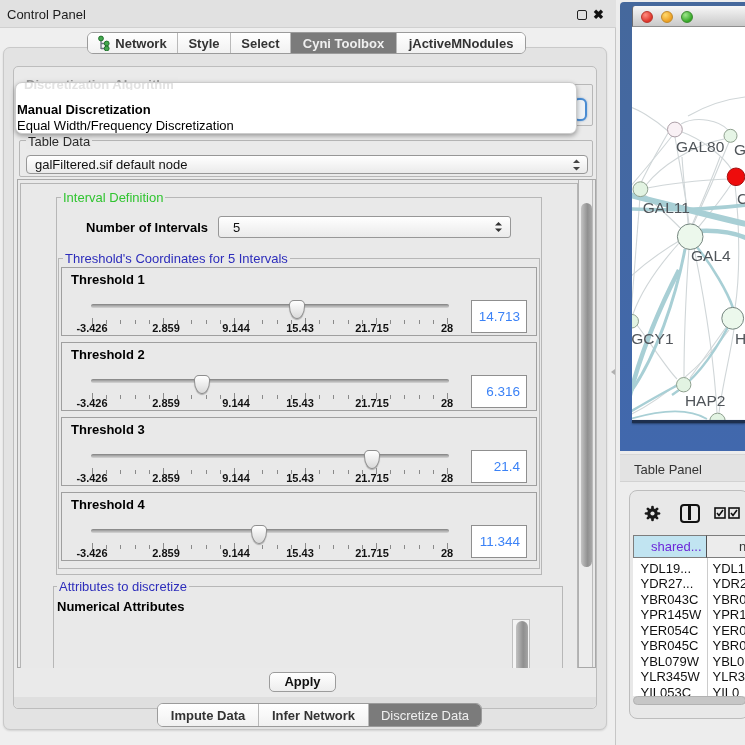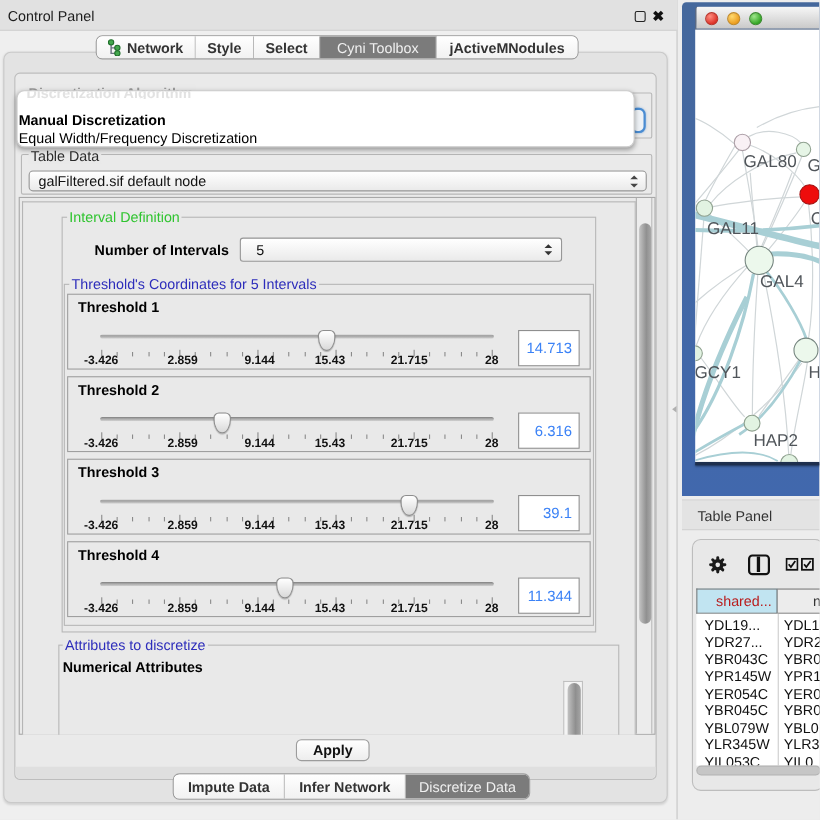--- a/index.html
+++ b/index.html
@@ -70,21 +70,21 @@
             <line x1="3" y1="3.5" x2="3" y2="14"></line>
             <line x1="3" y1="8.5" x2="8.5" y2="8.5"></line>
             <line x1="3" y1="13.5" x2="8.5" y2="13.5"></line>
           </g>
           <circle cx="3" cy="3.5" r="2.4" fill="#44a84e" stroke="#20702c"></circle>
           <circle cx="8.7" cy="8.5" r="2.4" fill="#44a84e" stroke="#20702c"></circle>
           <circle cx="8.7" cy="13.5" r="2.4" fill="#44a84e" stroke="#20702c"></circle>
         </svg>Network</div>
     <div class="s" style="width:53px;">Style</div>
     <div class="s" style="width:60px;">Select</div>
-    <div class="s sel" style="width:106px; font-weight:normal;">Cyni Toolbox</div>
+    <div class="s sel" style="width:106px; font-weight:bold;">Cyni Toolbox</div>
     <div class="s" style="width:128px;">jActiveMNodules</div>
   </div>
 
   <div class="etch" style="left:19px; top:84px; width:574px; height:42px; border-radius:2px;"></div>
   <span class="gtitle" style="left:24px; top:77px; color:#9a9a9a; font-weight:bold;">Discretization Algorithm</span>
   <div class="combo" style="left:26px; top:99px; width:551px; height:19px;"></div>
   <div class="abs" style="left:573px; top:98px; width:14px; height:23px; border:2.5px solid #4a8cd2; border-radius:6px; background:#eef2f6; box-shadow:0 0 2px rgba(74,140,210,0.7); z-index:2;"></div>
 
   <span class="gtitle" style="left:26px; top:134px; color:#2a2a2a; z-index:2;">Table Data</span>
   <div class="etch" style="left:19px; top:140px; width:574px; height:37px; border-radius:2px; z-index:1;"></div>
@@ -235,21 +235,21 @@
           <span class="tick mj" style="left:385.0px;"></span>
         </div>
       <div class="tlabels">
           <span style="left:30px;">-3.426</span>
           <span style="left:104px;">2.859</span>
           <span style="left:174px;">9.144</span>
           <span style="left:238px;">15.43</span>
           <span style="left:310px;">21.715</span>
           <span style="left:385px;">28</span>
         </div>
-      <div class="valbox">39.1</div>
+      <div class="valbox">21.4</div>
     </div>
     <div class="thbox" style="top:308px;">
       <span class="tt">Threshold 4</span>
       <div class="track"></div>
       <div class="thumb" style="left:189px;"></div>
       <div class="ticks" id="ticks4">
           <span class="tick mj" style="left:30.0px;"></span>
           <span class="tick" style="left:44.2px;"></span>
           <span class="tick" style="left:58.4px;"></span>
           <span class="tick" style="left:72.6px;"></span>
@@ -404,21 +404,21 @@
       </div>
     <svg width="12" height="12" viewBox="0 0 12 12" style="position:absolute; left:84px; top:16px;">
         <rect x="1" y="1" width="10" height="10" fill="none" stroke="#111" stroke-width="1.6"></rect>
         <path d="M3 6 L5 8.5 L9 3" stroke="#111" stroke-width="1.6" fill="none"></path>
       </svg>
     <svg width="12" height="12" viewBox="0 0 12 12" style="position:absolute; left:98px; top:16px;">
         <rect x="1" y="1" width="10" height="10" fill="none" stroke="#111" stroke-width="1.6"></rect>
         <path d="M3 6 L5 8.5 L9 3" stroke="#111" stroke-width="1.6" fill="none"></path>
       </svg>
 
-    <div style="position:absolute; left:2.5px; top:44px; width:74.5px; height:22.5px; background:#c1e4f1; border:1px solid #7d7d7d; border-right:1.5px solid #4f4f4f; font-size:13px; color:#b91c1c; text-align:center; text-indent:13px; line-height:21px;">shared...</div>
+    <div style="position:absolute; left:2.5px; top:44px; width:74.5px; height:22.5px; background:#c1e4f1; border:1px solid #7d7d7d; border-right:1.5px solid #4f4f4f; font-size:13px; color:#6d28d9; text-align:center; text-indent:13px; line-height:21px;">shared...</div>
     <div style="position:absolute; left:77px; top:44px; width:41px; height:22.5px; background:#ececec; border:1px solid #7d7d7d; border-left:none; font-size:13px; color:#333; padding-left:32px; line-height:21px; overflow:hidden;">na</div>
     <div style="position:absolute; left:2.5px; top:66.5px; width:115.5px; height:138px; background:#fff; overflow:hidden; font-size:13px; color:#111;">
       <div style="position:absolute; left:74.5px; top:0; width:1px; height:138px; background:#cccccc;"></div>
       <div style="position:absolute; left:8px; top:3px; line-height:15.5px;">YDL19...<br>YDR27...<br>YBR043C<br>YPR145W<br>YER054C<br>YBR045C<br>YBL079W<br>YLR345W<br>YIL053C</div>
       <div style="position:absolute; left:80px; top:3px; line-height:15.5px;">YDL1<br>YDR2<br>YBR0<br>YPR1<br>YER0<br>YBR0<br>YBL0<br>YLR3<br>YIL0</div>
     </div>
     <div style="position:absolute; left:3px; top:205px; width:113px; height:8.5px; border-radius:5px; background:#c6c6c6; border:1px solid #b2b2b2;"></div>
   </div>
 </div>
 

